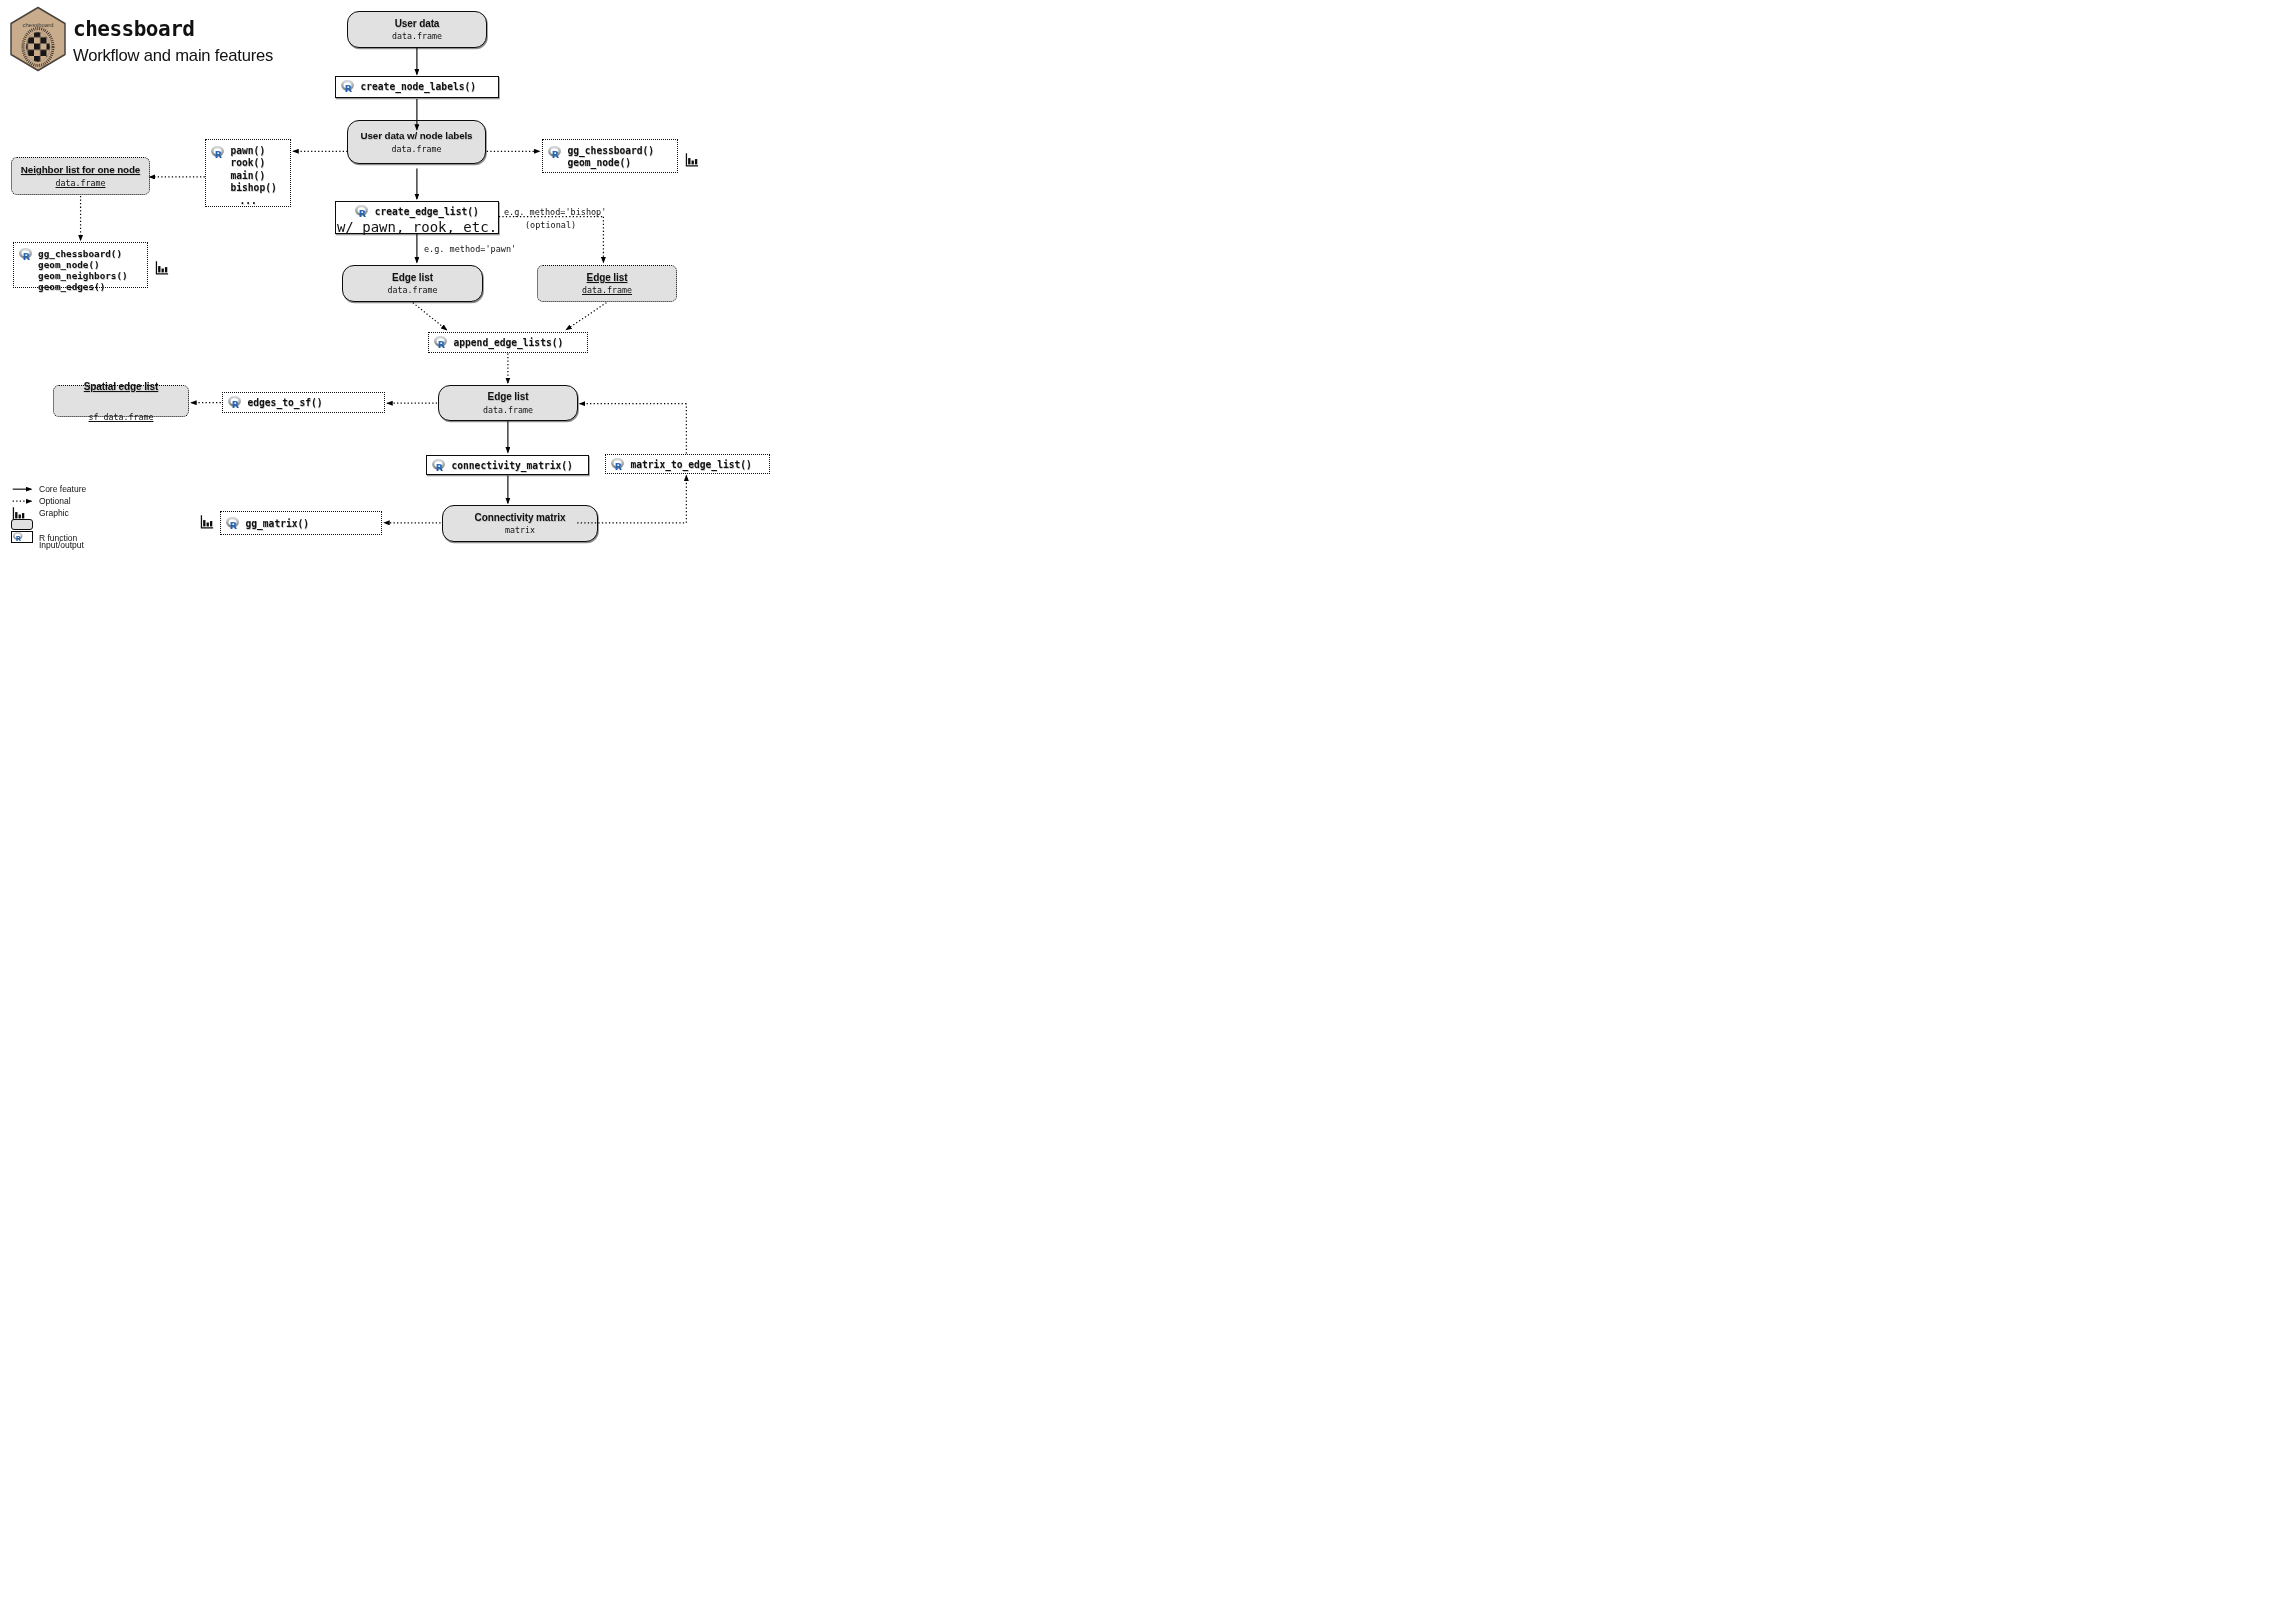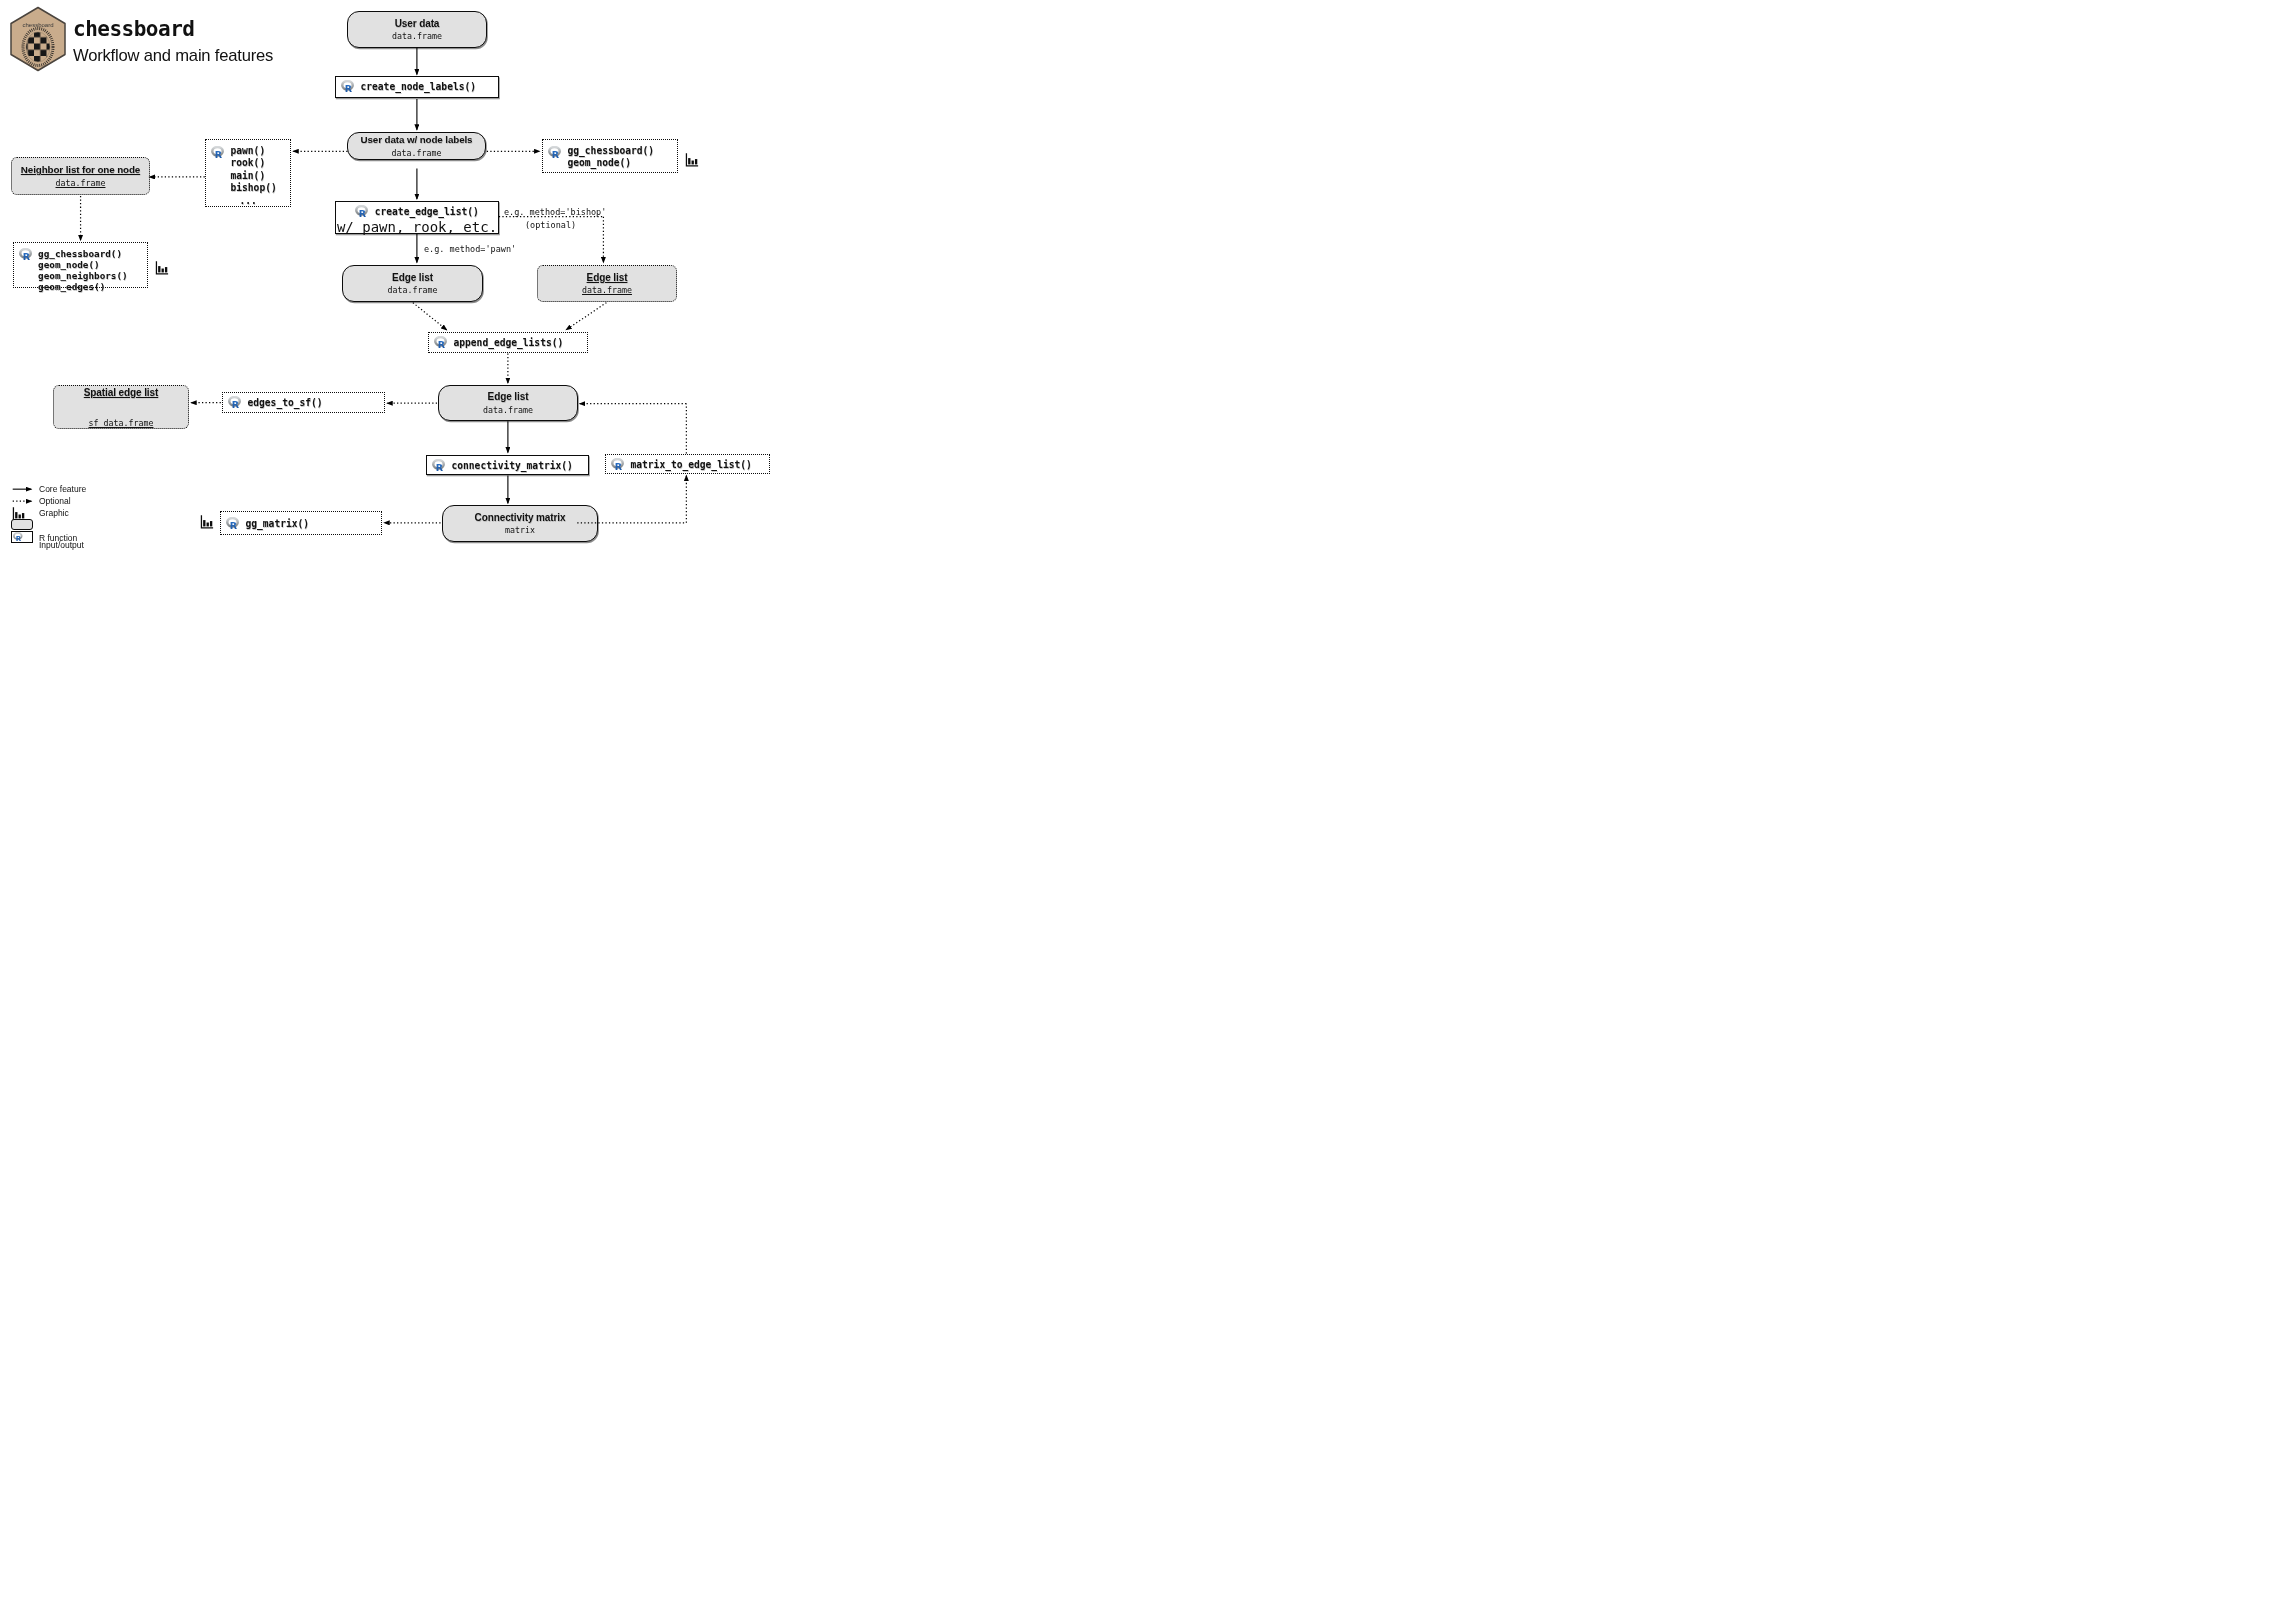--- a/index.html
+++ b/index.html
@@ -123,21 +123,21 @@
 
     <line class="s" x1="25" y1="973" x2="62" y2="973" marker-end="url(#arw)"></line>
     <line class="d" x1="25" y1="997" x2="62" y2="997" marker-end="url(#arw)"></line>
   </svg>
 
   <div class="io shadow" style="left:347px;top:11px;width:140px;height:37px;">
     <span class="io-title">User data</span>
     <span class="io-sub">data.frame</span>
   </div>
 
-  <div class="io shadow" style="left:347px;top:132px;width:139px;height:28px;">
+  <div class="io shadow" style="left:347px;top:120px;width:139px;height:44px;">
     <span class="io-title" style="font-size:9.8px;">User data w/ node labels</span>
     <span class="io-sub">data.frame</span>
   </div>
 
   <div class="io dotted" style="left:11px;top:157px;width:139px;height:38px;">
     <span class="io-title" style="font-size:9.8px;">Neighbor list for one node</span>
     <span class="io-sub">data.frame</span>
   </div>
 
   <div class="io shadow" style="left:342px;top:265px;width:141px;height:37px;">
@@ -148,21 +148,21 @@
   <div class="io dotted" style="left:537px;top:265px;width:140px;height:37px;">
     <span class="io-title">Edge list</span>
     <span class="io-sub">data.frame</span>
   </div>
 
   <div class="io shadow" style="left:438px;top:385px;width:140px;height:36px;">
     <span class="io-title">Edge list</span>
     <span class="io-sub">data.frame</span>
   </div>
 
-  <div class="io dotted" style="left:53px;top:385px;width:136px;height:44px;gap:20px;">
+  <div class="io dotted" style="left:53px;top:385px;width:136px;height:32px;gap:20px;">
     <span class="io-title">Spatial edge list</span>
     <span class="io-sub">sf data.frame</span>
   </div>
 
   <div class="io shadow" style="left:442px;top:505px;width:156px;height:37px;">
     <span class="io-title">Connectivity matrix</span>
     <span class="io-sub">matrix</span>
   </div>
 
   <div class="fn shadow" style="left:335px;top:76px;width:164px;height:21.6px;">

